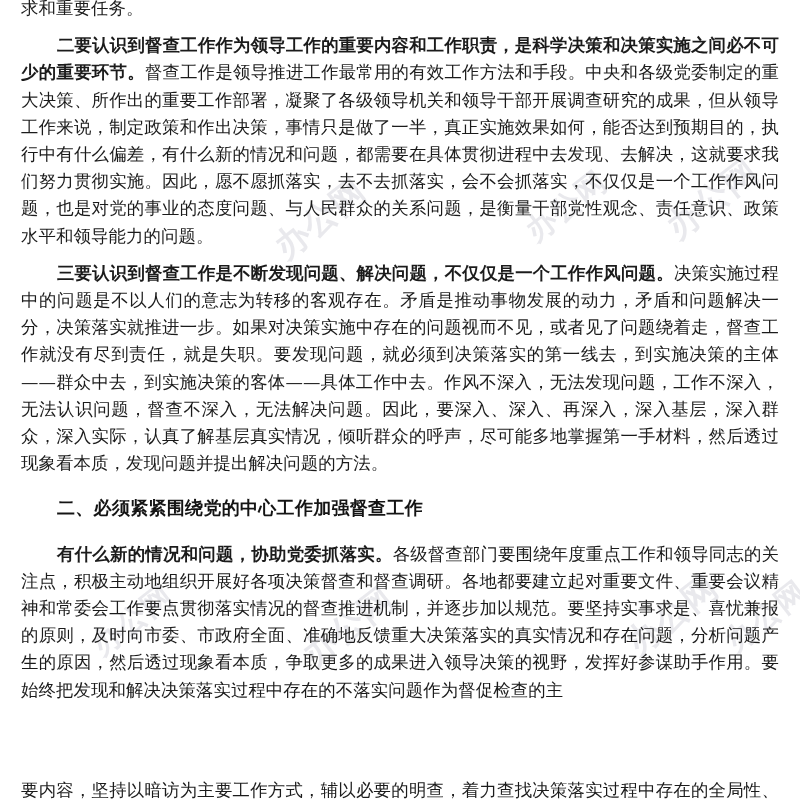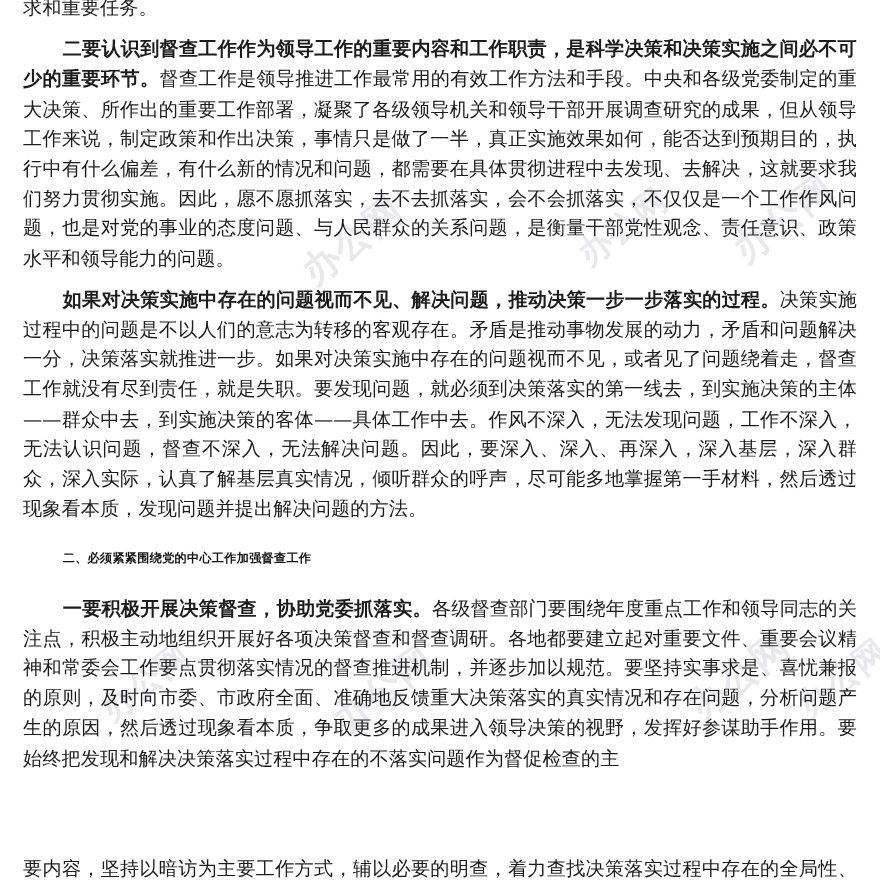--- a/index.html
+++ b/index.html
@@ -31,21 +31,21 @@
     text-justify:inter-character;
     letter-spacing:0.1px;
     text-indent:0;
     word-break:break-all;
   }
   p.ind{ text-indent:36px; }
   p.cont{ text-indent:0; }
   .b{ font-weight:700; letter-spacing:0.2px; }
   h2.heading{
     margin:0;
-    font-size:11px;
+    font-size:18px;
     line-height:27.2px;
     font-weight:700;
     color:#141414;
     text-indent:36px;
     letter-spacing:0.3px;
   }
   .gap-para{ height:10px; }
   .gap-head-top{ height:17px; }
   .gap-head-bot{ height:19px; }
   .pagebreak{ height:73px; }
@@ -88,28 +88,28 @@
   <div class="sheet">
 
     <p class="cont">求和重要任务。</p>
 
     <div class="gap-para"></div>
 
     <p class="ind"><span class="b">二要认识到督查工作作为领导工作的重要内容和工作职责，是科学决策和决策实施之间必不可少的重要环节。</span><span>督查工作是领导推进工作最常用的有效工作方法和手段。中央和各级党委制定的重大决策、所作出的重要工作部署，凝聚了各级领导机关和领导干部开展调查研究的成果，但从领导工作来说，制定政策和作出决策，事情只是做了一半，真正实施效果如何，能否达到预期目的，执行中有什么偏差，有什么新的情况和问题，都需要在具体贯彻进程中去发现、去解决，这就要求我们努力贯彻实施。因此，愿不愿抓落实，去不去抓落实，会不会抓落实，不仅仅是一个工作作风问题，也是对党的事业的态度问题、与人民群众的关系问题，是衡量干部党性观念、责任意识、政策水平和领导能力的问题。</span></p>
 
     <div class="gap-para"></div>
 
-    <p class="ind"><span class="b">如果对决策实施中存在的问题视而不见、解决问题，推动决策一步一步落实的过程。</span><span>决策实施过程中的问题是不以人们的意志为转移的客观存在。矛盾是推动事物发展的动力，矛盾和问题解决一分，决策落实就推进一步。如果对决策实施中存在的问题视而不见，或者见了问题绕着走，督查工作就没有尽到责任，就是失职。要发现问题，就必须到决策落实的第一线去，到实施决策的主体——群众中去，到实施决策的客体——具体工作中去。作风不深入，无法发现问题，工作不深入，无法认识问题，督查不深入，无法解决问题。因此，要深入、深入、再深入，深入基层，深入群众，深入实际，认真了解基层真实情况，倾听群众的呼声，尽可能多地掌握第一手材料，然后透过现象看本质，发现问题并提出解决问题的方法。</span></p>
+    <p class="ind"><span class="b">三要认识到督查工作是不断发现问题、解决问题，不仅仅是一个工作作风问题。</span><span>决策实施过程中的问题是不以人们的意志为转移的客观存在。矛盾是推动事物发展的动力，矛盾和问题解决一分，决策落实就推进一步。如果对决策实施中存在的问题视而不见，或者见了问题绕着走，督查工作就没有尽到责任，就是失职。要发现问题，就必须到决策落实的第一线去，到实施决策的主体——群众中去，到实施决策的客体——具体工作中去。作风不深入，无法发现问题，工作不深入，无法认识问题，督查不深入，无法解决问题。因此，要深入、深入、再深入，深入基层，深入群众，深入实际，认真了解基层真实情况，倾听群众的呼声，尽可能多地掌握第一手材料，然后透过现象看本质，发现问题并提出解决问题的方法。</span></p>
 
     <div class="gap-head-top"></div>
 
     <h2 class="heading">二、必须紧紧围绕党的中心工作加强督查工作</h2>
 
     <div class="gap-head-bot"></div>
 
-    <p class="ind"><span class="b">一要积极开展决策督查，协助党委抓落实。</span><span>各级督查部门要围绕年度重点工作和领导同志的关注点，积极主动地组织开展好各项决策督查和督查调研。各地都要建立起对重要文件、重要会议精神和常委会工作要点贯彻落实情况的督查推进机制，并逐步加以规范。要坚持实事求是、喜忧兼报的原则，及时向市委、市政府全面、准确地反馈重大决策落实的真实情况和存在问题，分析问题产生的原因，然后透过现象看本质，争取更多的成果进入领导决策的视野，发挥好参谋助手作用。要始终把发现和解决决策落实过程中存在的不落实问题作为督促检查的主</span></p>
+    <p class="ind"><span class="b">有什么新的情况和问题，协助党委抓落实。</span><span>各级督查部门要围绕年度重点工作和领导同志的关注点，积极主动地组织开展好各项决策督查和督查调研。各地都要建立起对重要文件、重要会议精神和常委会工作要点贯彻落实情况的督查推进机制，并逐步加以规范。要坚持实事求是、喜忧兼报的原则，及时向市委、市政府全面、准确地反馈重大决策落实的真实情况和存在问题，分析问题产生的原因，然后透过现象看本质，争取更多的成果进入领导决策的视野，发挥好参谋助手作用。要始终把发现和解决决策落实过程中存在的不落实问题作为督促检查的主</span></p>
 
     <div class="pagebreak"></div>
 
     <p class="cont">要内容，坚持以暗访为主要工作方式，辅以必要的明查，着力查找决策落实过程中存在的全局性、前瞻性和倾向性的问题，努力把问题找准、查清，盯住不放，直到问题妥善解决。</p>
 
   </div>
 </div>
 
 </body></html>

